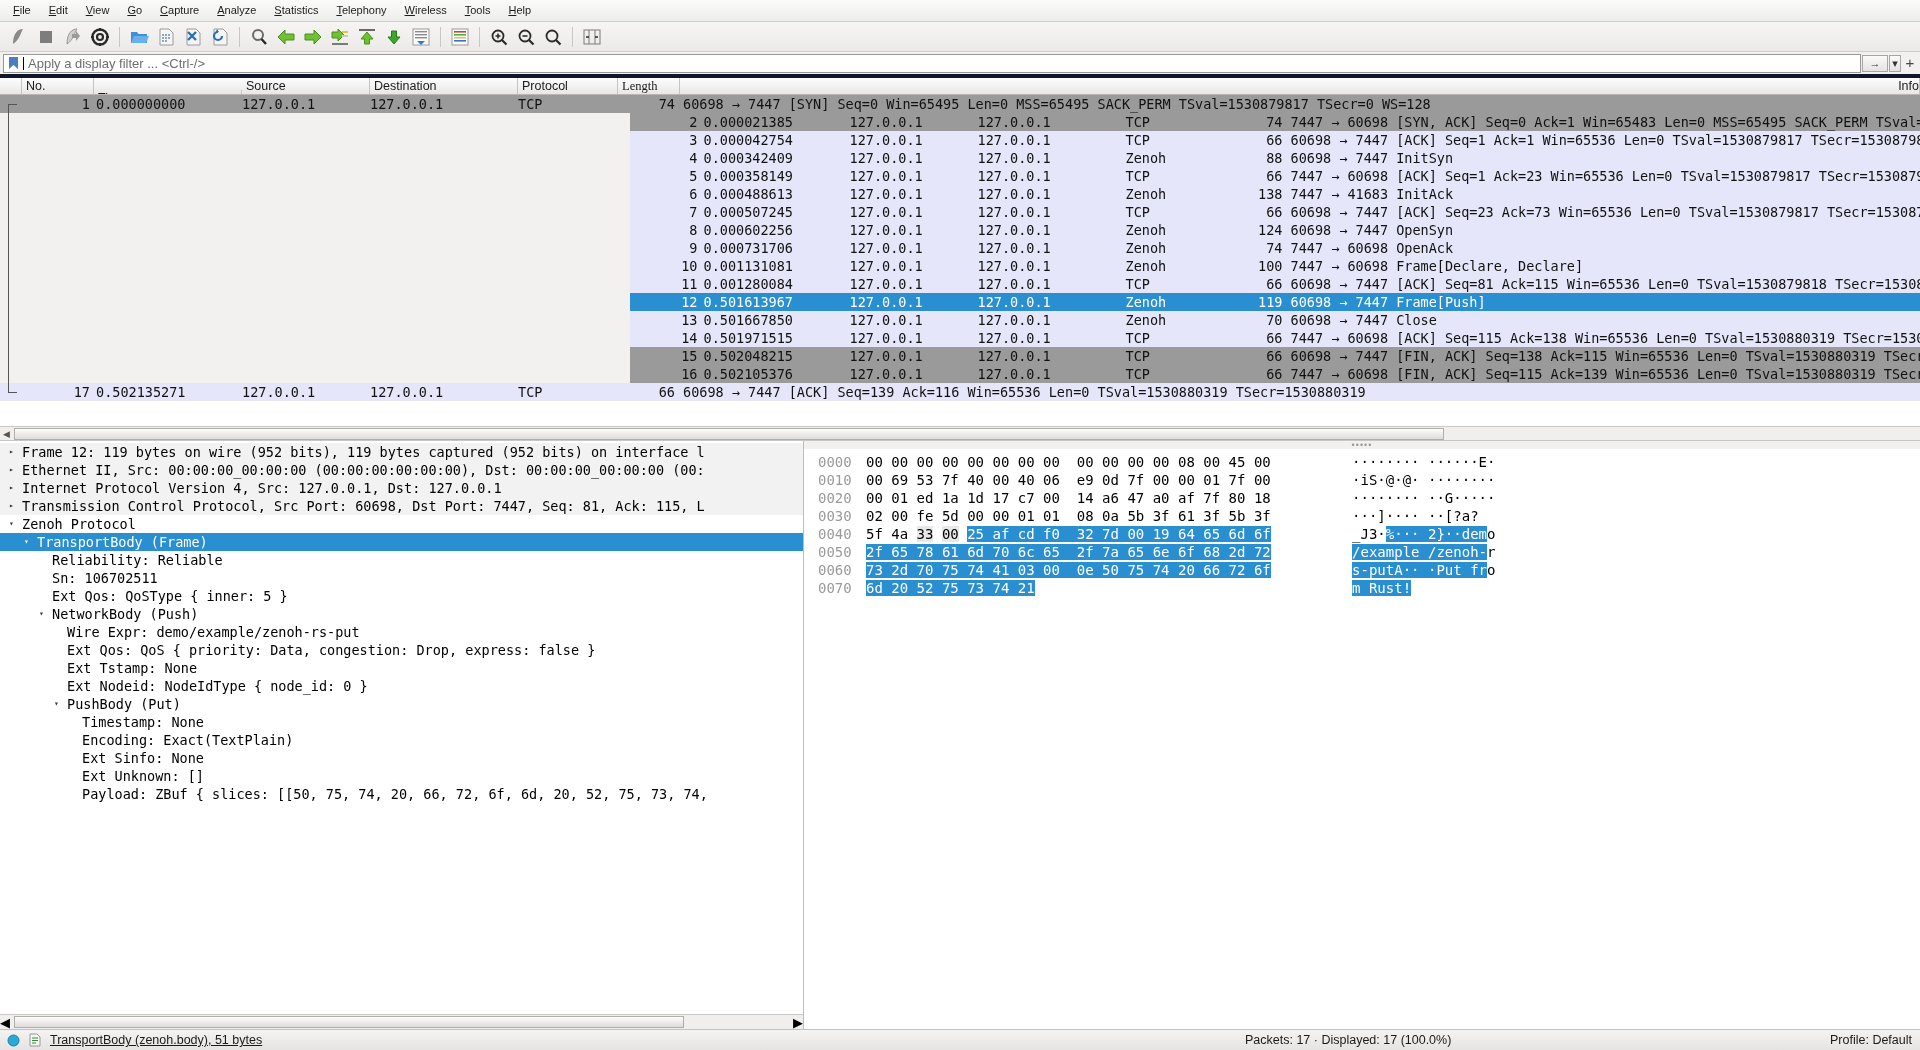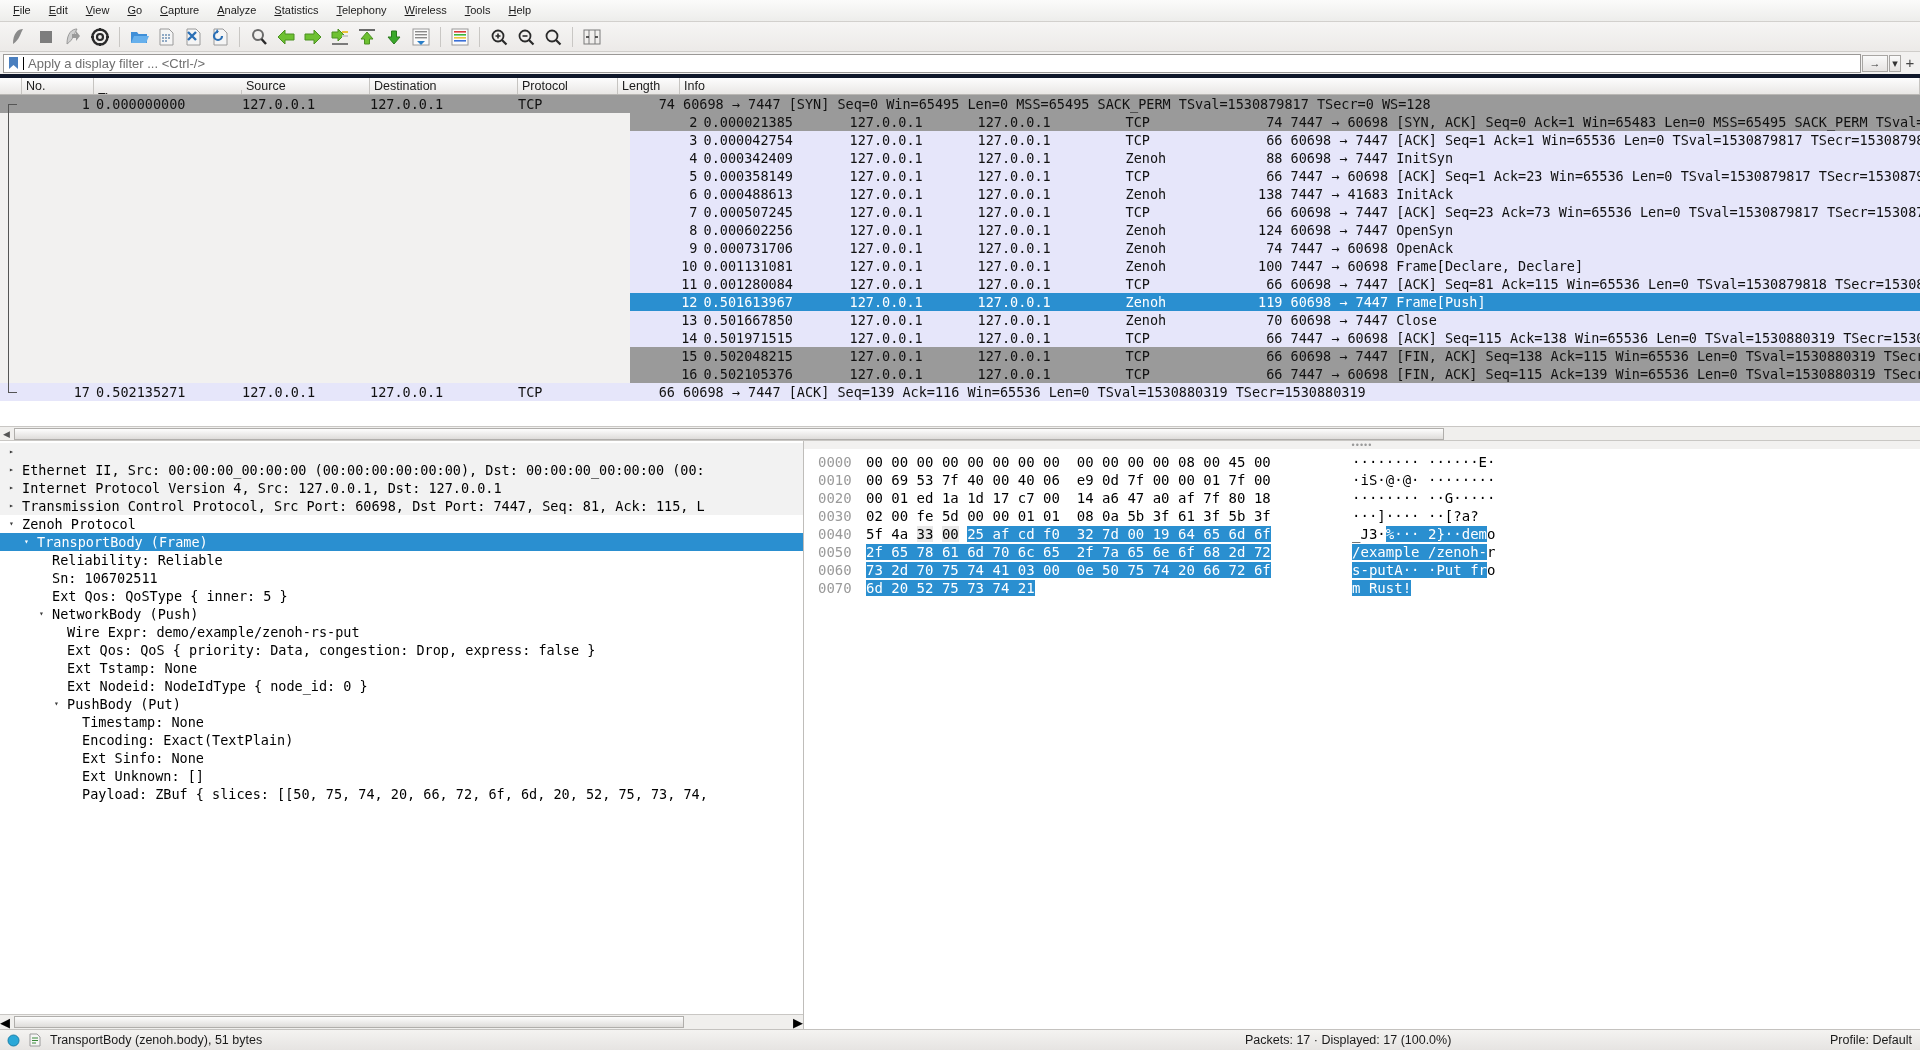--- a/index.html
+++ b/index.html
@@ -159,21 +159,21 @@
   
   .statusbar {
     height: 21px; flex:0 0 21px; display:flex; align-items:center;
     background: linear-gradient(#f4f3f1,#e6e4e2);
     border-top:1px solid #c4c2bf; font-size:12.5px; color:#1a1a1a;
   }
   .sb-ico { width:18px; display:flex; align-items:center; justify-content:center; margin-left:4px; }
   .sb-left { margin-left:6px; white-space:nowrap; }
   .sb-mid { position:absolute; left:1245px; white-space:nowrap; }
   .sb-right { position:absolute; right:8px; white-space:nowrap; }
-  .statusbar-inner { position:relative; width:100%; height:100%; display:flex; align-items:center; }
+  .statusbar-inner { position:relative; width:100%; height:100%; display:flex; align-items:center;text-decoration:underline; }
 </style>
 </head>
 <body>
 
 <div id="app">
 
   <div class="menubar" id="menubar">
       <div class="menu-item"><u>F</u>ile</div>
       <div class="menu-item"><u>E</u>dit</div>
       <div class="menu-item"><u>V</u>iew</div>
@@ -355,22 +355,22 @@
   </div>
 
   <div class="packet-list-wrap">
     <div class="plist-header" id="plist-header">
         <div style="width: 22px; flex: 0 0 22px;"></div>
         <div style="width: 72px; flex: 0 0 72px;">No.</div>
         <div style="width: 148px; flex: 0 0 148px; margin-top: 12px;">Time</div>
         <div style="width: 128px; flex: 0 0 128px;">Source</div>
         <div style="width: 148px; flex: 0 0 148px;">Destination</div>
         <div style="width: 100px; flex: 0 0 100px;">Protocol</div>
-        <div style="width: 62px; flex: 0 0 62px;">Length</div>
-        <div style="flex: 1 1 0%;">Info</div>
+        <div style="width: 62px; flex: 0 0 62px; font-family: Liberation Serif, serif;">Length</div>
+        <div style="flex: 1 1 0%; text-align: right;">Info</div>
       </div>
     <div class="plist-body" id="plist-body">
         <div class="prow gray">
           <div class="tick top"></div>
           <div class="c-no">1</div>
           <div class="c-time">0.000000000</div>
           <div class="c-src">127.0.0.1</div>
           <div class="c-dst">127.0.0.1</div>
           <div class="c-proto">TCP</div>
           <div class="c-len">74</div>
@@ -542,20 +542,21 @@
     <div class="arrow-l">◀</div>
     <div class="thumb" style="width:1430px"></div>
   </div>
 
   <div class="mid">
     <div class="tree-pane">
       <div class="tree-body" id="tree-body">
           <div class="tline shade">
             <span class="tspace" style="width: 6px;"></span>
             <span class="exp">▸</span>
+            <span class="ttext" style="padding-left: 5px;">Frame 12: 119 bytes on wire (952 bits), 119 bytes captured (952 bits) on interface l</span>
           </div>
           <div class="tline shade">
             <span class="tspace" style="width: 6px;"></span>
             <span class="exp">▸</span>
             <span class="ttext" style="padding-left: 5px;">Ethernet II, Src: 00:00:00_00:00:00 (00:00:00:00:00:00), Dst: 00:00:00_00:00:00 (00:</span>
           </div>
           <div class="tline shade">
             <span class="tspace" style="width: 6px;"></span>
             <span class="exp">▸</span>
             <span class="ttext" style="padding-left: 5px;">Internet Protocol Version 4, Src: 127.0.0.1, Dst: 127.0.0.1</span>

